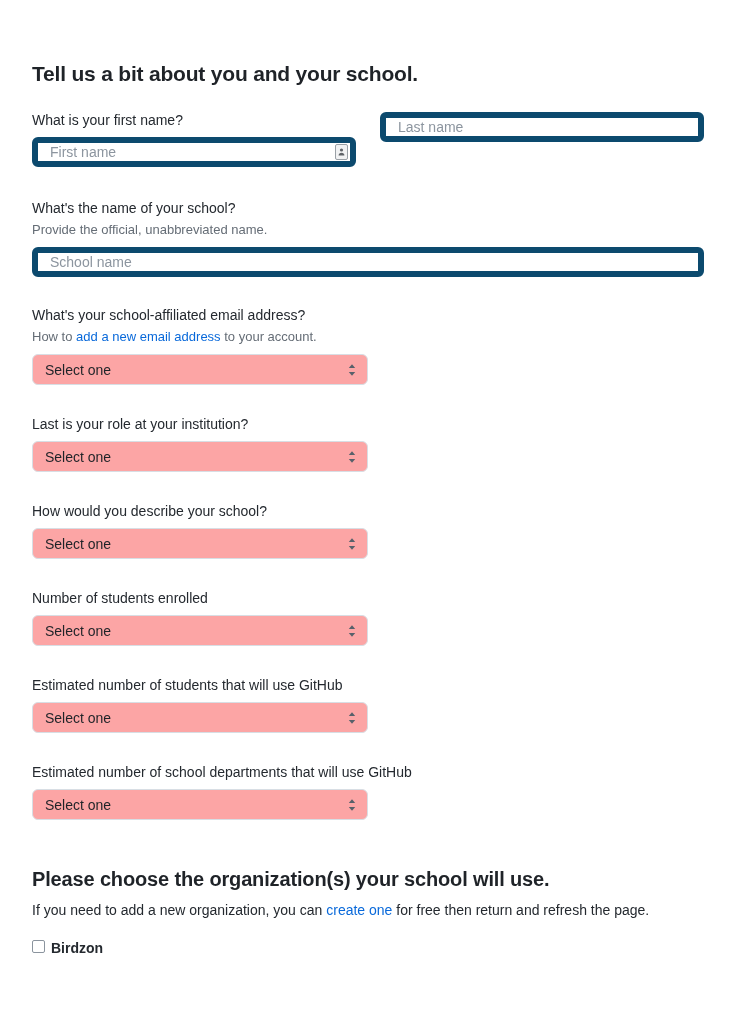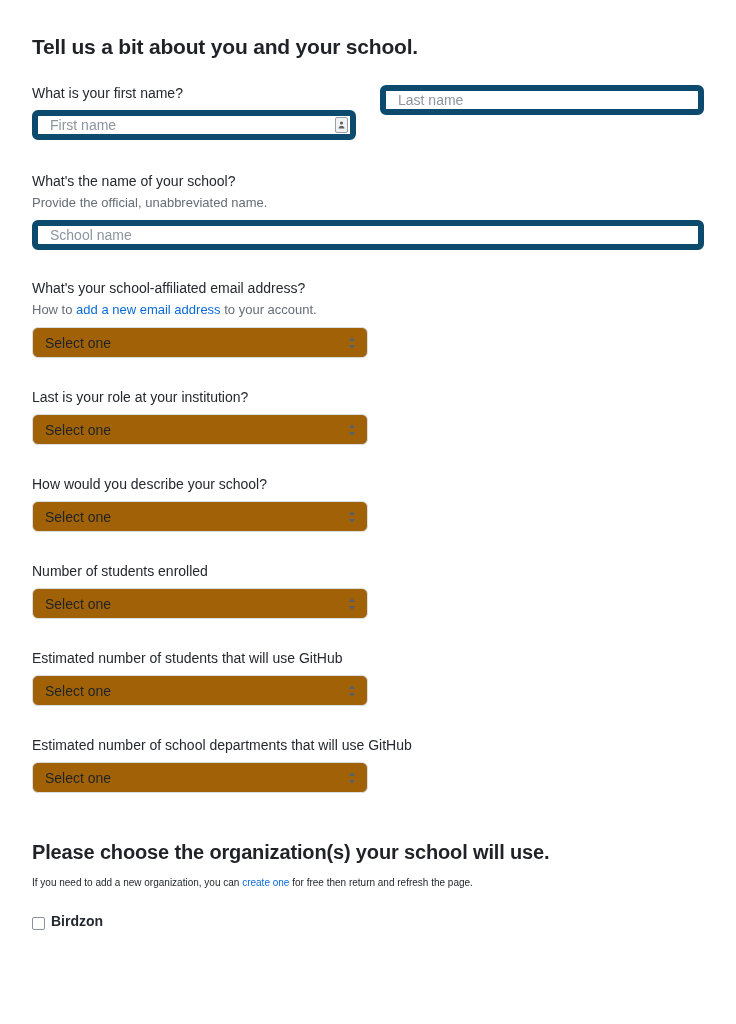--- a/index.html
+++ b/index.html
@@ -26,21 +26,21 @@
   }
 
   
   .page-title {
     font-size: 21px;
     font-weight: bold;
     line-height: 1.25;
     color: #1f2328;
     letter-spacing: -0.2px;
     margin: 0;
-    padding-top: 34px;
+    padding-top: 61px;
   }
 
   .section-title {
     font-size: 20px;
     font-weight: bold;
     line-height: 1.25;
     color: #1f2328;
     letter-spacing: -0.15px;
     margin: 0;
   }
@@ -136,21 +136,21 @@
 
   .select-input {
     box-sizing: border-box;
     width: 100%;
     height: 31px;
     padding: 5px 28px 5px 12px;
     font-family: "Liberation Sans", sans-serif;
     font-size: 14px;
     line-height: 20px;
     color: #1f2328;
-    background: #a16207;
+    background: #fca5a5;
     border: 1px solid #d8dee4;
     border-radius: 6px;
     outline: none;
     appearance: none;
     -webkit-appearance: none;
     cursor: default;
     display: flex;
     align-items: center;
   }
 
@@ -163,29 +163,29 @@
     height: 14px;
     pointer-events: none;
   }
   .select-caret svg { display: block; }
 
   
   .org-section {
     margin-top: 47px;
   }
   .org-caption {
-    font-size: 10px;
+    font-size: 14px;
     line-height: 20px;
     color: #24292f;
     margin: 8px 0 0 0;
   }
 
   .checkbox-row {
     display: flex;
-    align-items: flex-end;
+    align-items: flex-start;
     margin-top: 20px;
     gap: 6px;
   }
   .checkbox-box {
     box-sizing: border-box;
     width: 13px;
     height: 13px;
     border: 1px solid #8b949e;
     border-radius: 2px;
     background: #ffffff;

